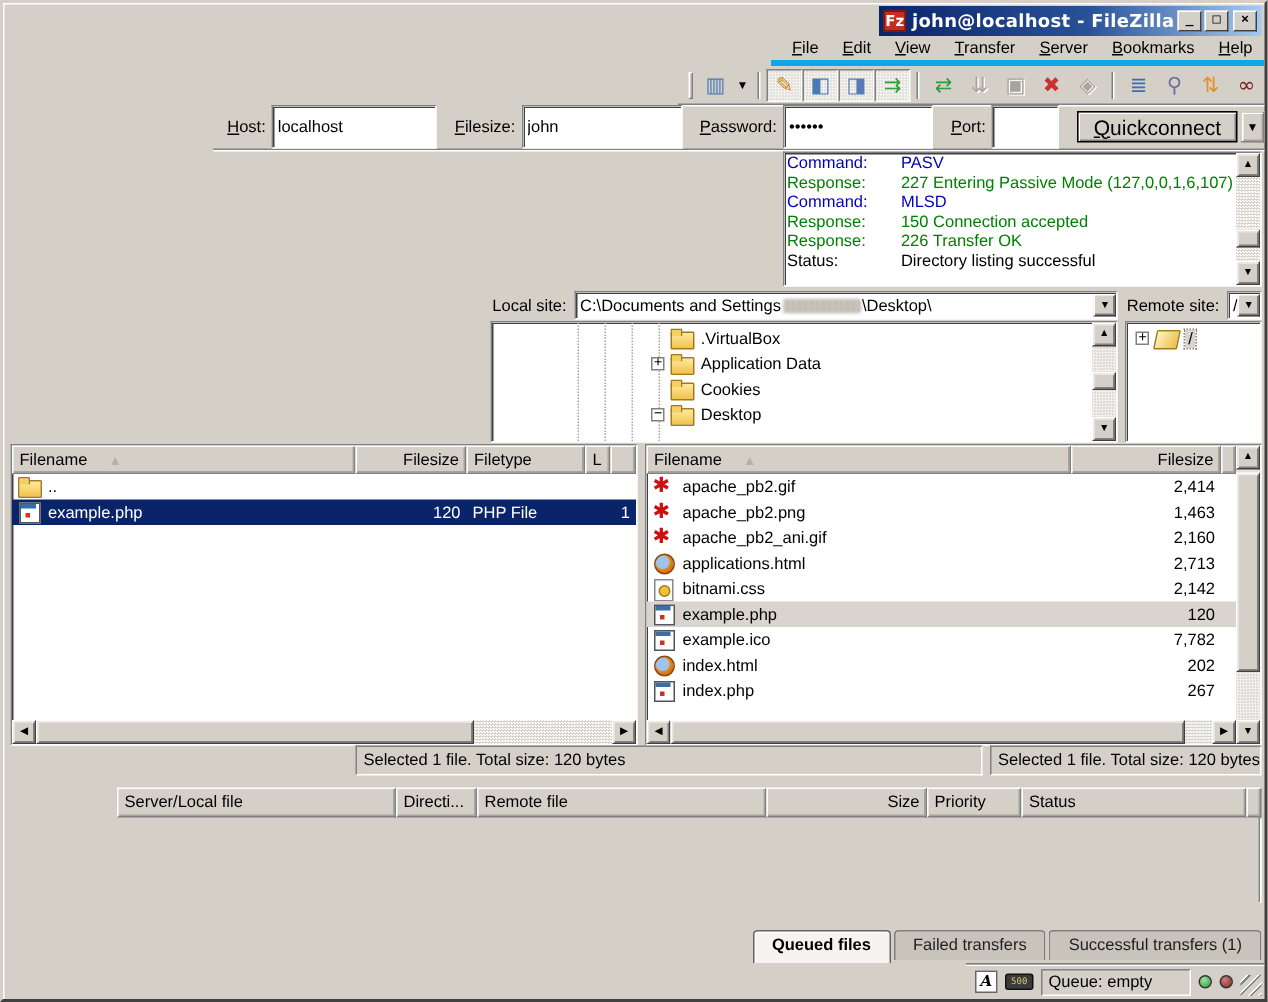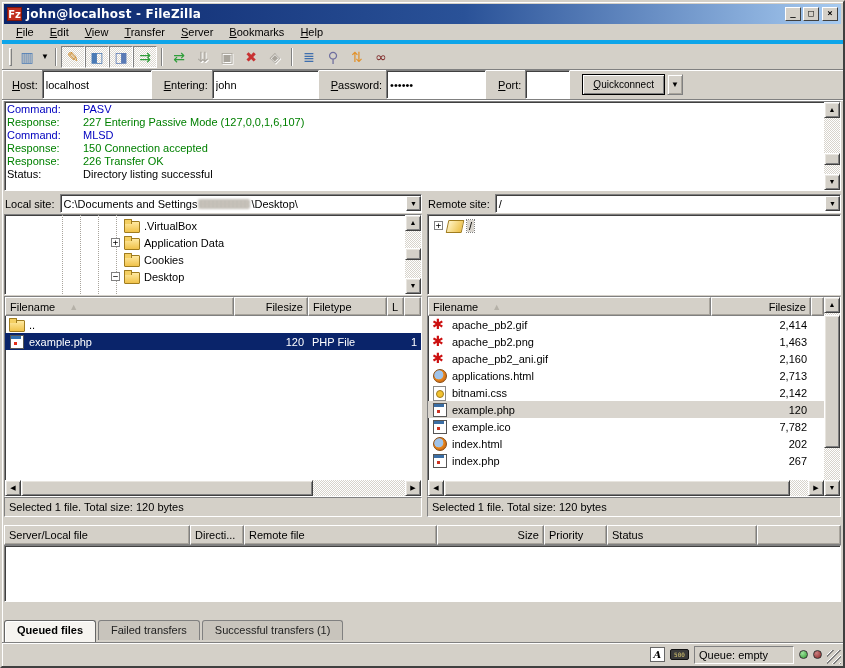--- a/index.html
+++ b/index.html
@@ -5,21 +5,21 @@
   * { margin:0; padding:0; box-sizing:border-box; }
   html,body { background:#9a9a9a; }
   body { font-family:"Liberation Sans", sans-serif; font-size:11px; color:#000; }
 
   
   .raised  { border:1px solid; border-color:#fff #404040 #404040 #fff; background:#d4d0c8; }
   .raised2 { border:1px solid; border-color:#d4d0c8 #808080 #808080 #d4d0c8; box-shadow:inset 1px 1px 0 #fff, inset -1px -1px 0 #a8a49c; background:#d4d0c8; }
 
   .window { width:845px; height:668px; background:#d4d0c8;
     border:2px solid; border-color:#d4d0c8 #404040 #404040 #d4d0c8;
-    box-shadow:inset 1px 1px 0 #fff; display:flex; flex-direction:column; overflow:hidden; }
+    box-shadow:inset 1px 1px 0 #fff; display:flex; flex-direction:column; overflow:hidden;align-items:flex-end; }
 
   
   .titlebar { height:20px; margin:2px 2px 0 2px; background:linear-gradient(90deg,#0a246a 0%,#2a5298 55%,#a6caf0 100%);
     display:flex; align-items:center; padding:0 3px; flex:none; }
   .app-logo { width:15px; height:14px; background:#c22f1e; color:#fff; font-weight:bold; font-size:10px;
     display:flex; align-items:center; justify-content:center; border:1px solid #7e150a; margin-right:4px; font-family:"DejaVu Sans", sans-serif; }
   .title-text { color:#fff; font-weight:bold; font-size:12px; flex:1; font-family:"DejaVu Sans", sans-serif; letter-spacing:.2px; }
   .winbtn { width:16px; height:14px; margin-left:2px; font-size:9px; line-height:11px; text-align:center;
     font-weight:bold; color:#000; cursor:default; font-family:"DejaVu Sans Mono", monospace; }
   .winbtn.close { margin-left:3px; }
@@ -39,21 +39,21 @@
   .tb-btn .glyph { font-size:14px; line-height:16px; font-family:"DejaVu Sans", sans-serif; }
   .tb-btn.disabled .glyph { color:#a8a49c !important; text-shadow:1px 1px 0 #fff; }
   .tb-drop { width:12px; height:22px; display:flex; align-items:center; justify-content:center; font-size:8px; }
 
   
   .quickbar { height:30px; display:flex; align-items:center; padding-left:10px; flex:none; border-bottom:1px solid #808080; box-shadow:0 1px 0 #fff; }
   .quickbar label { margin-right:4px; }
   .quickbar label::first-letter { text-decoration:underline; }
   .qc-input { height:29px; border:1px solid; border-color:#808080 #fff #fff #808080; box-shadow:inset 1px 1px 0 #404040;
     background:#fff; font-family:"Liberation Sans",sans-serif; font-size:11px; padding:1px 3px; margin-right:12px; }
-  .qc-btn { height:21px; padding:0 10px; font-size:10px; border:1px solid #000;
+  .qc-btn { height:21px; padding:0 10px; font-size:14px; border:1px solid #000;
     box-shadow:inset 1px 1px 0 #fff, inset -1px -1px 0 #808080; background:#d4d0c8; }
   .qc-btn::first-letter { text-decoration:underline; }
   .qc-drop { width:16px; height:21px; margin-left:2px; font-size:8px; display:flex; align-items:center; justify-content:center; }
 
   
   .log-wrap { height:90px; margin:1px 2px 1px 2px; flex:none; display:flex; background:#fff;
     border:1px solid; border-color:#808080 #fff #fff #808080; box-shadow:inset 1px 1px 0 #404040; }
   .log-lines { flex:1; padding:1px 2px; overflow:hidden; }
   .log-line { display:flex; height:13px; line-height:13px; white-space:nowrap; }
   .log-line .llabel { width:76px; flex:none; }
@@ -234,21 +234,21 @@
         <span class="glyph" style="color: rgb(226, 145, 42);">⇅</span>
       </span>
       <span class="tb-btn">
         <span class="glyph" style="color: rgb(122, 31, 31);">∞</span>
       </span>
     </div>
 
   <div class="quickbar">
     <label>Host:</label>
     <input class="qc-input" style="width: 110px;" value="localhost">
-    <label>Entering:</label>
+    <label>Filesize:</label>
     <input class="qc-input" style="width: 107px;" value="john">
     <label>Password:</label>
     <input class="qc-input" style="width: 100px;" value="••••••">
     <label>Port:</label>
     <input class="qc-input" style="width: 45px;" value="">
     <button class="qc-btn">Quickconnect</button>
     <span class="qc-drop raised2">▼</span>
   </div>
 
   <div class="log-wrap">

